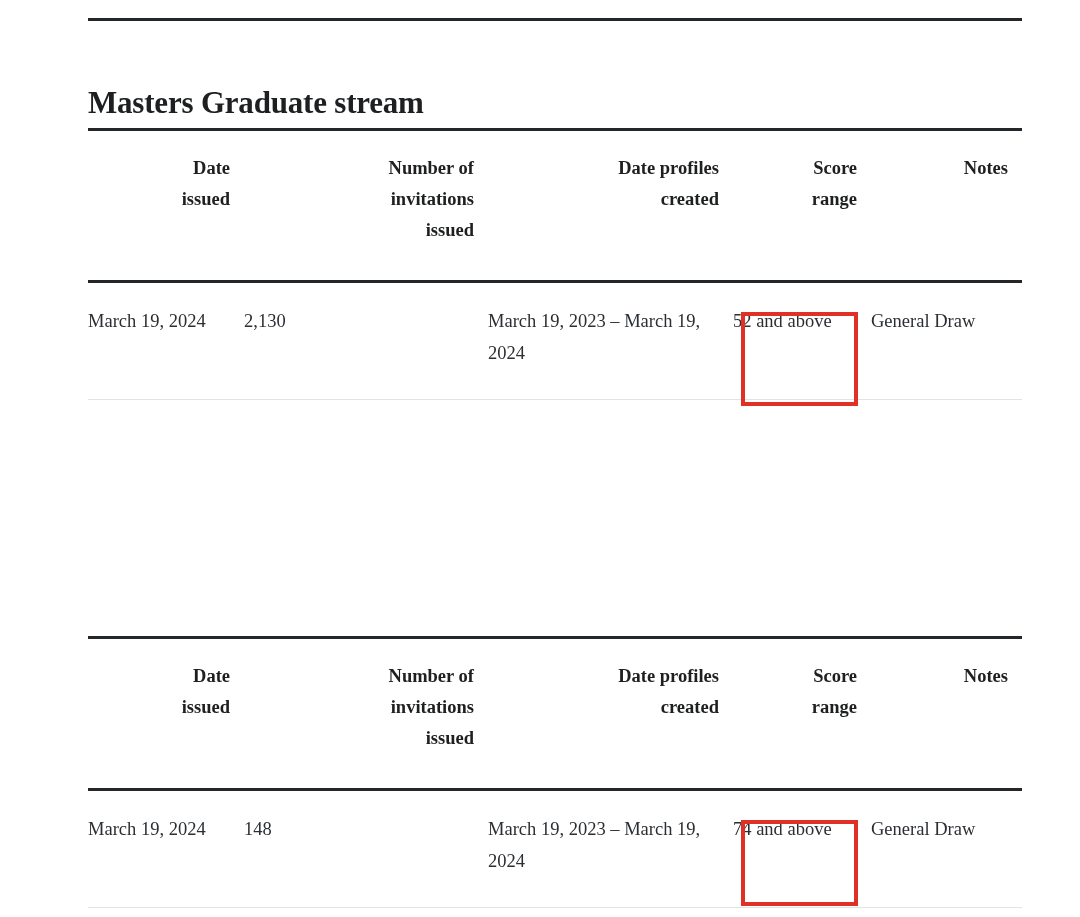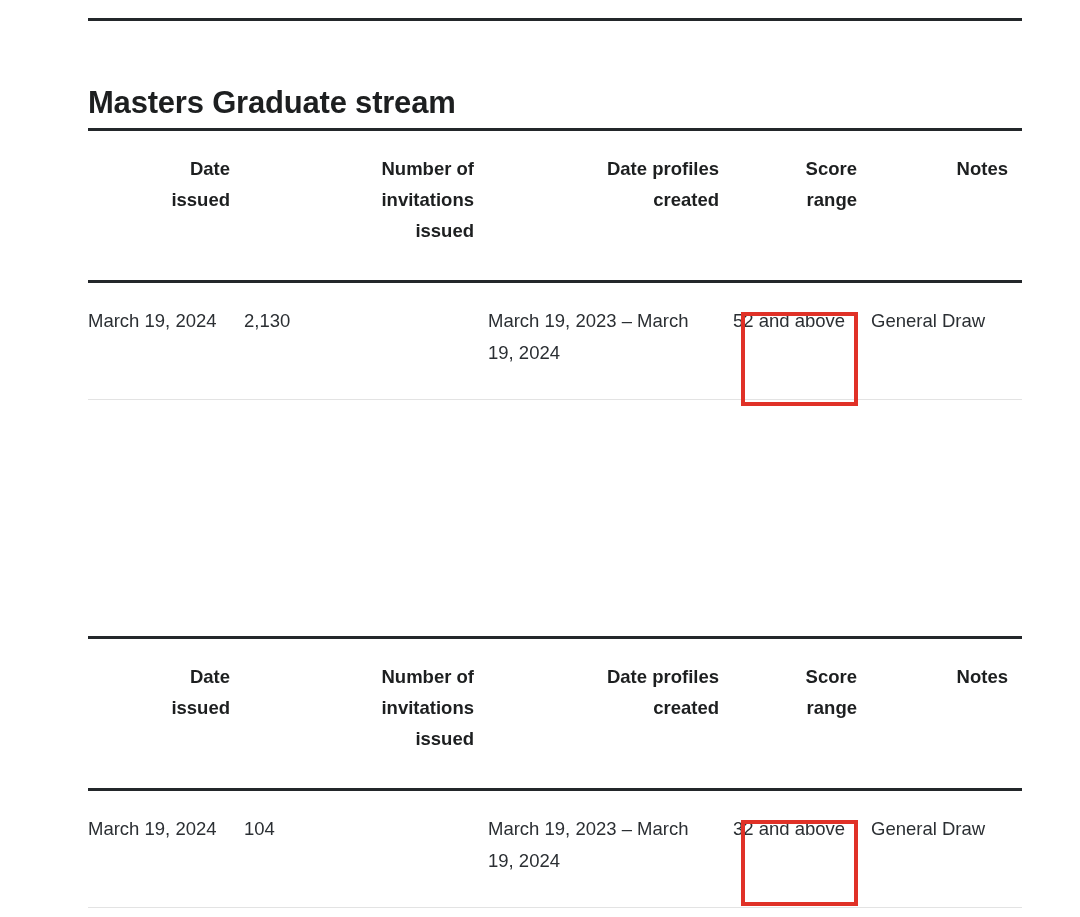--- a/index.html
+++ b/index.html
@@ -12,20 +12,21 @@
     height: 917px;
     font-family: "Liberation Sans", sans-serif;
     color: #23272a;
     overflow: hidden;
     position: relative;
   }
   .page {
     position: relative;
     width: 1080px;
     height: 917px;
+    font-family: Liberation Serif, serif;
   }
 
   
   .top-rule {
     position: absolute;
     left: 88px;
     top: 18px;
     width: 934px;
     height: 3px;
     background: #23272a;
@@ -195,23 +196,23 @@
           <span>range</span>
         </th>
         <th>
           <span>Notes</span>
         </th>
       </tr>
     </thead>
     <tbody>
       <tr>
         <td class="cell-pad-left">March 19, 2024</td>
-        <td>104</td>
+        <td>148</td>
         <td>March 19, 2023 – March 19, 2024</td>
-        <td>32 and above</td>
+        <td>74 and above</td>
         <td>General Draw</td>
       </tr>
     </tbody>
   </table>
 
   <div class="highlight-box" id="highlight-masters-score" style="border-color: rgb(224, 49, 39);"></div>
   <div class="highlight-box" id="highlight-phd-score" style="border-color: rgb(224, 49, 39);"></div>
 
 </div>
 

